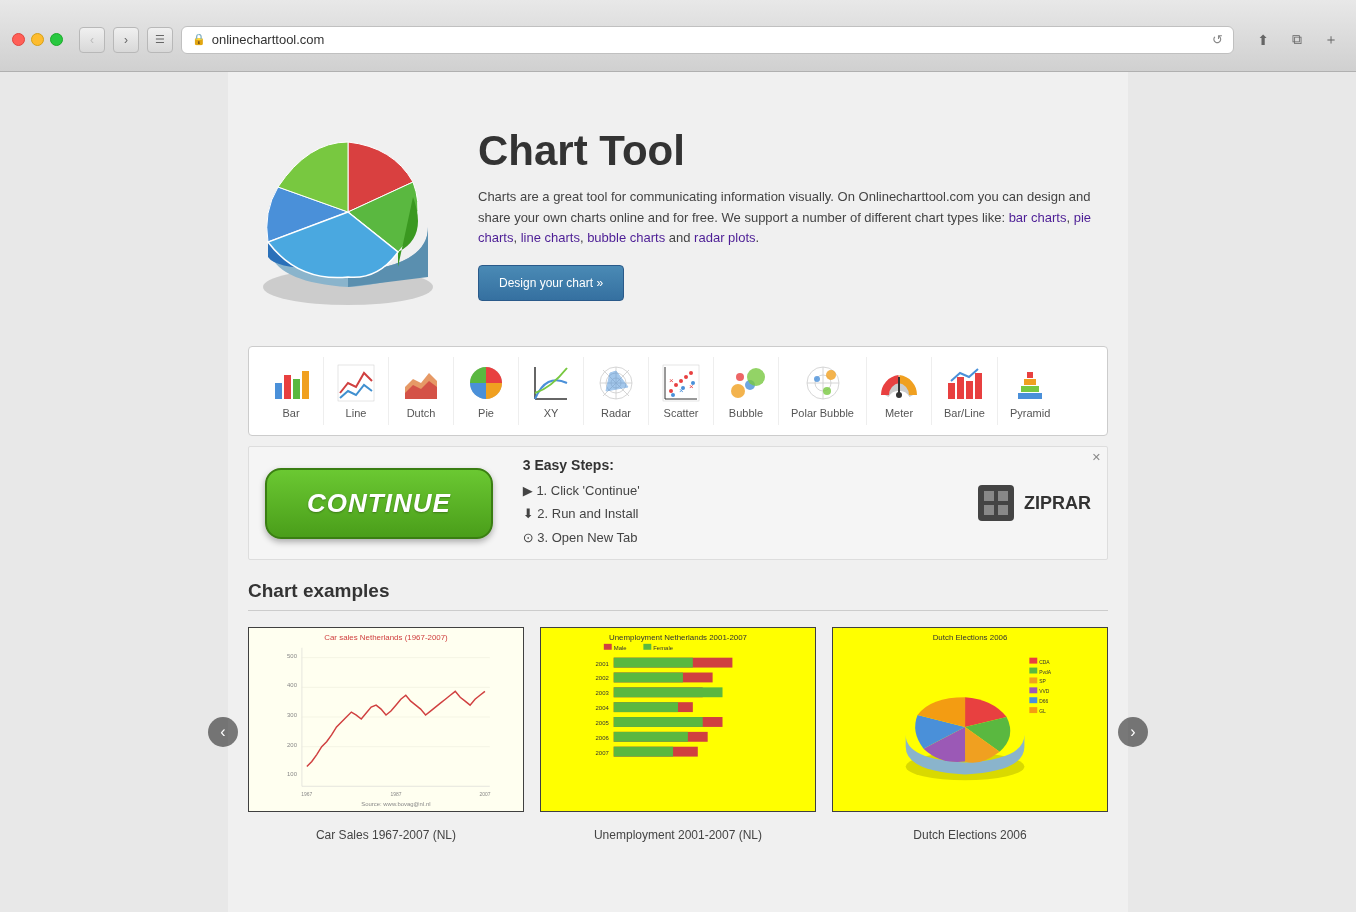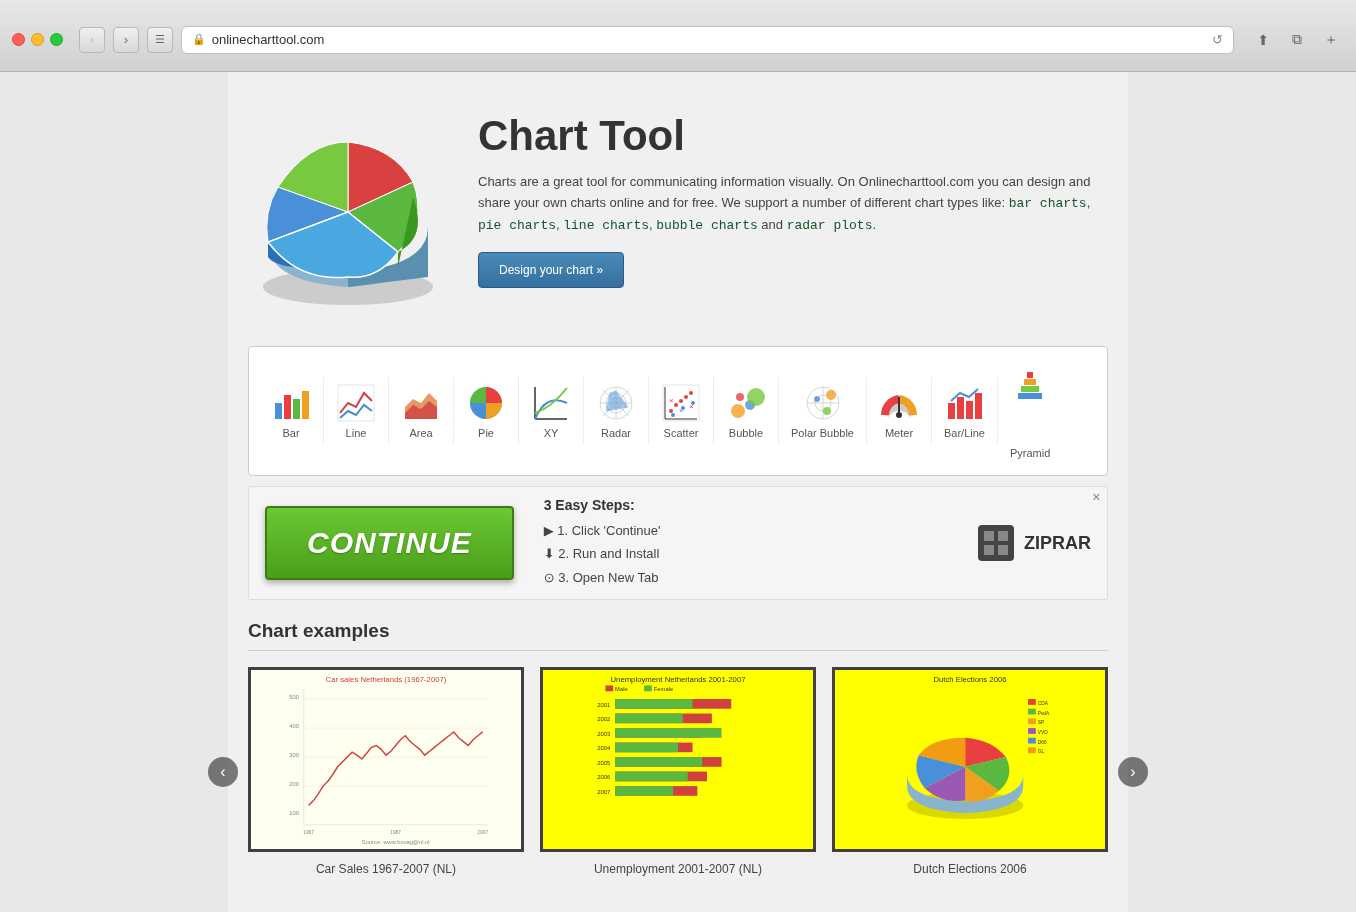--- a/index.html
+++ b/index.html
@@ -105,43 +105,42 @@
       max-width: 900px;
       margin: 0 auto;
       padding: 20px;
       background: #f0f0f0;
       min-height: 100%;
     }
 
     
     .hero-section {
       display: flex;
-      align-items: flex-start;
+      align-items: center;
       gap: 30px;
       padding: 20px 0;
     }
 
     .hero-text h1 {
       font-size: 42px;
       font-weight: bold;
       color: #333;
       margin-bottom: 12px;
     }
 
     .hero-text p {
       font-size: 13px;
       color: #444;
       line-height: 1.6;
       margin-bottom: 16px;
     }
 
     .hero-text p a {
-      color: #14532d;
+      color: #4c1d95;
       text-decoration: none;
-      font-family: Liberation Mono, monospace;
     }
 
     .design-btn {
       display: inline-block;
       background: linear-gradient(to bottom, #4a8ab5, #3570a0);
       color: white;
       padding: 10px 20px;
       border-radius: 4px;
       font-size: 12px;
       font-weight: 400;
@@ -163,21 +162,21 @@
     }
 
     .chart-type-item {
       display: flex;
       flex-direction: column;
       align-items: center;
       padding: 6px 12px;
       cursor: pointer;
       border-right: 1px solid #eee;
     }
-    .chart-type-item:last-child { border-right: none; gap: 40px; }
+    .chart-type-item:last-child { border-right: none; }
 
     .chart-icon {
       width: 40px;
       height: 40px;
       margin-bottom: 4px;
     }
 
     .chart-type-label {
       font-size: 11px;
       color: #555;
@@ -199,24 +198,24 @@
       position: absolute;
       top: 4px;
       right: 6px;
       font-size: 11px;
       color: #888;
     }
 
     .continue-btn {
       background: linear-gradient(to bottom, #6bc832, #4a9e1a);
       color: white;
-      font-size: 30px;
+      font-size: 26px;
       font-weight: 900;
       padding: 18px 40px;
-      border-radius: 4px;
+      border-radius: 16px;
       border: 2px solid #3a7e12;
       cursor: pointer;
       text-shadow: 0 1px 2px rgba(0,0,0,0.3);
       box-shadow: 0 3px 6px rgba(0,0,0,0.3);
       font-style: italic;
       letter-spacing: 1px;
     }
 
     .ad-steps {
       margin-left: 30px;
@@ -276,23 +275,23 @@
     .example-item {
       flex: 1;
       display: flex;
       flex-direction: column;
       align-items: center;
     }
 
     .example-thumb {
       width: 100%;
       height: 185px;
-      border: 3px solid #404040;
+      border: 1px solid #404040;
       background: white;
-      margin-bottom: 10px;
+      margin-bottom: 16px;
       overflow: hidden;
     }
 
     .example-label {
       font-size: 12px;
       color: #444;
       text-align: center;
     }
 
     .nav-arrow {
@@ -414,21 +413,21 @@
           <polyline points="4,35 12,28 20,32 28,22 36,28" fill="none" stroke="#4090d0" stroke-width="2"></polyline>
         </svg>
         <span class="chart-type-label">Line</span>
       </div>
 
       <div class="chart-type-item">
         <svg class="chart-icon" viewBox="0 0 40 40">
           <polygon points="4,36 4,24 12,16 20,20 28,10 36,18 36,36" fill="#e08040" opacity="0.8"></polygon>
           <polygon points="4,36 4,30 12,22 20,26 28,18 36,24 36,36" fill="#d04040" opacity="0.8"></polygon>
         </svg>
-        <span class="chart-type-label">Area</span>
+        <span class="chart-type-label">Dutch</span>
       </div>
 
       <div class="chart-type-item">
         <svg class="chart-icon" viewBox="0 0 40 40">
           <circle cx="20" cy="20" r="16" fill="#ccc"></circle>
           <path d="M20,20 L20,4 A16,16 0 0,1 36,20 Z" fill="#e84040"></path>
           <path d="M20,20 L36,20 A16,16 0 0,1 20,36 Z" fill="#f0a020"></path>
           <path d="M20,20 L20,36 A16,16 0 0,1 4,20 Z" fill="#4a90d9"></path>
           <path d="M20,20 L4,20 A16,16 0 0,1 20,4 Z" fill="#5ab840"></path>
         </svg>

